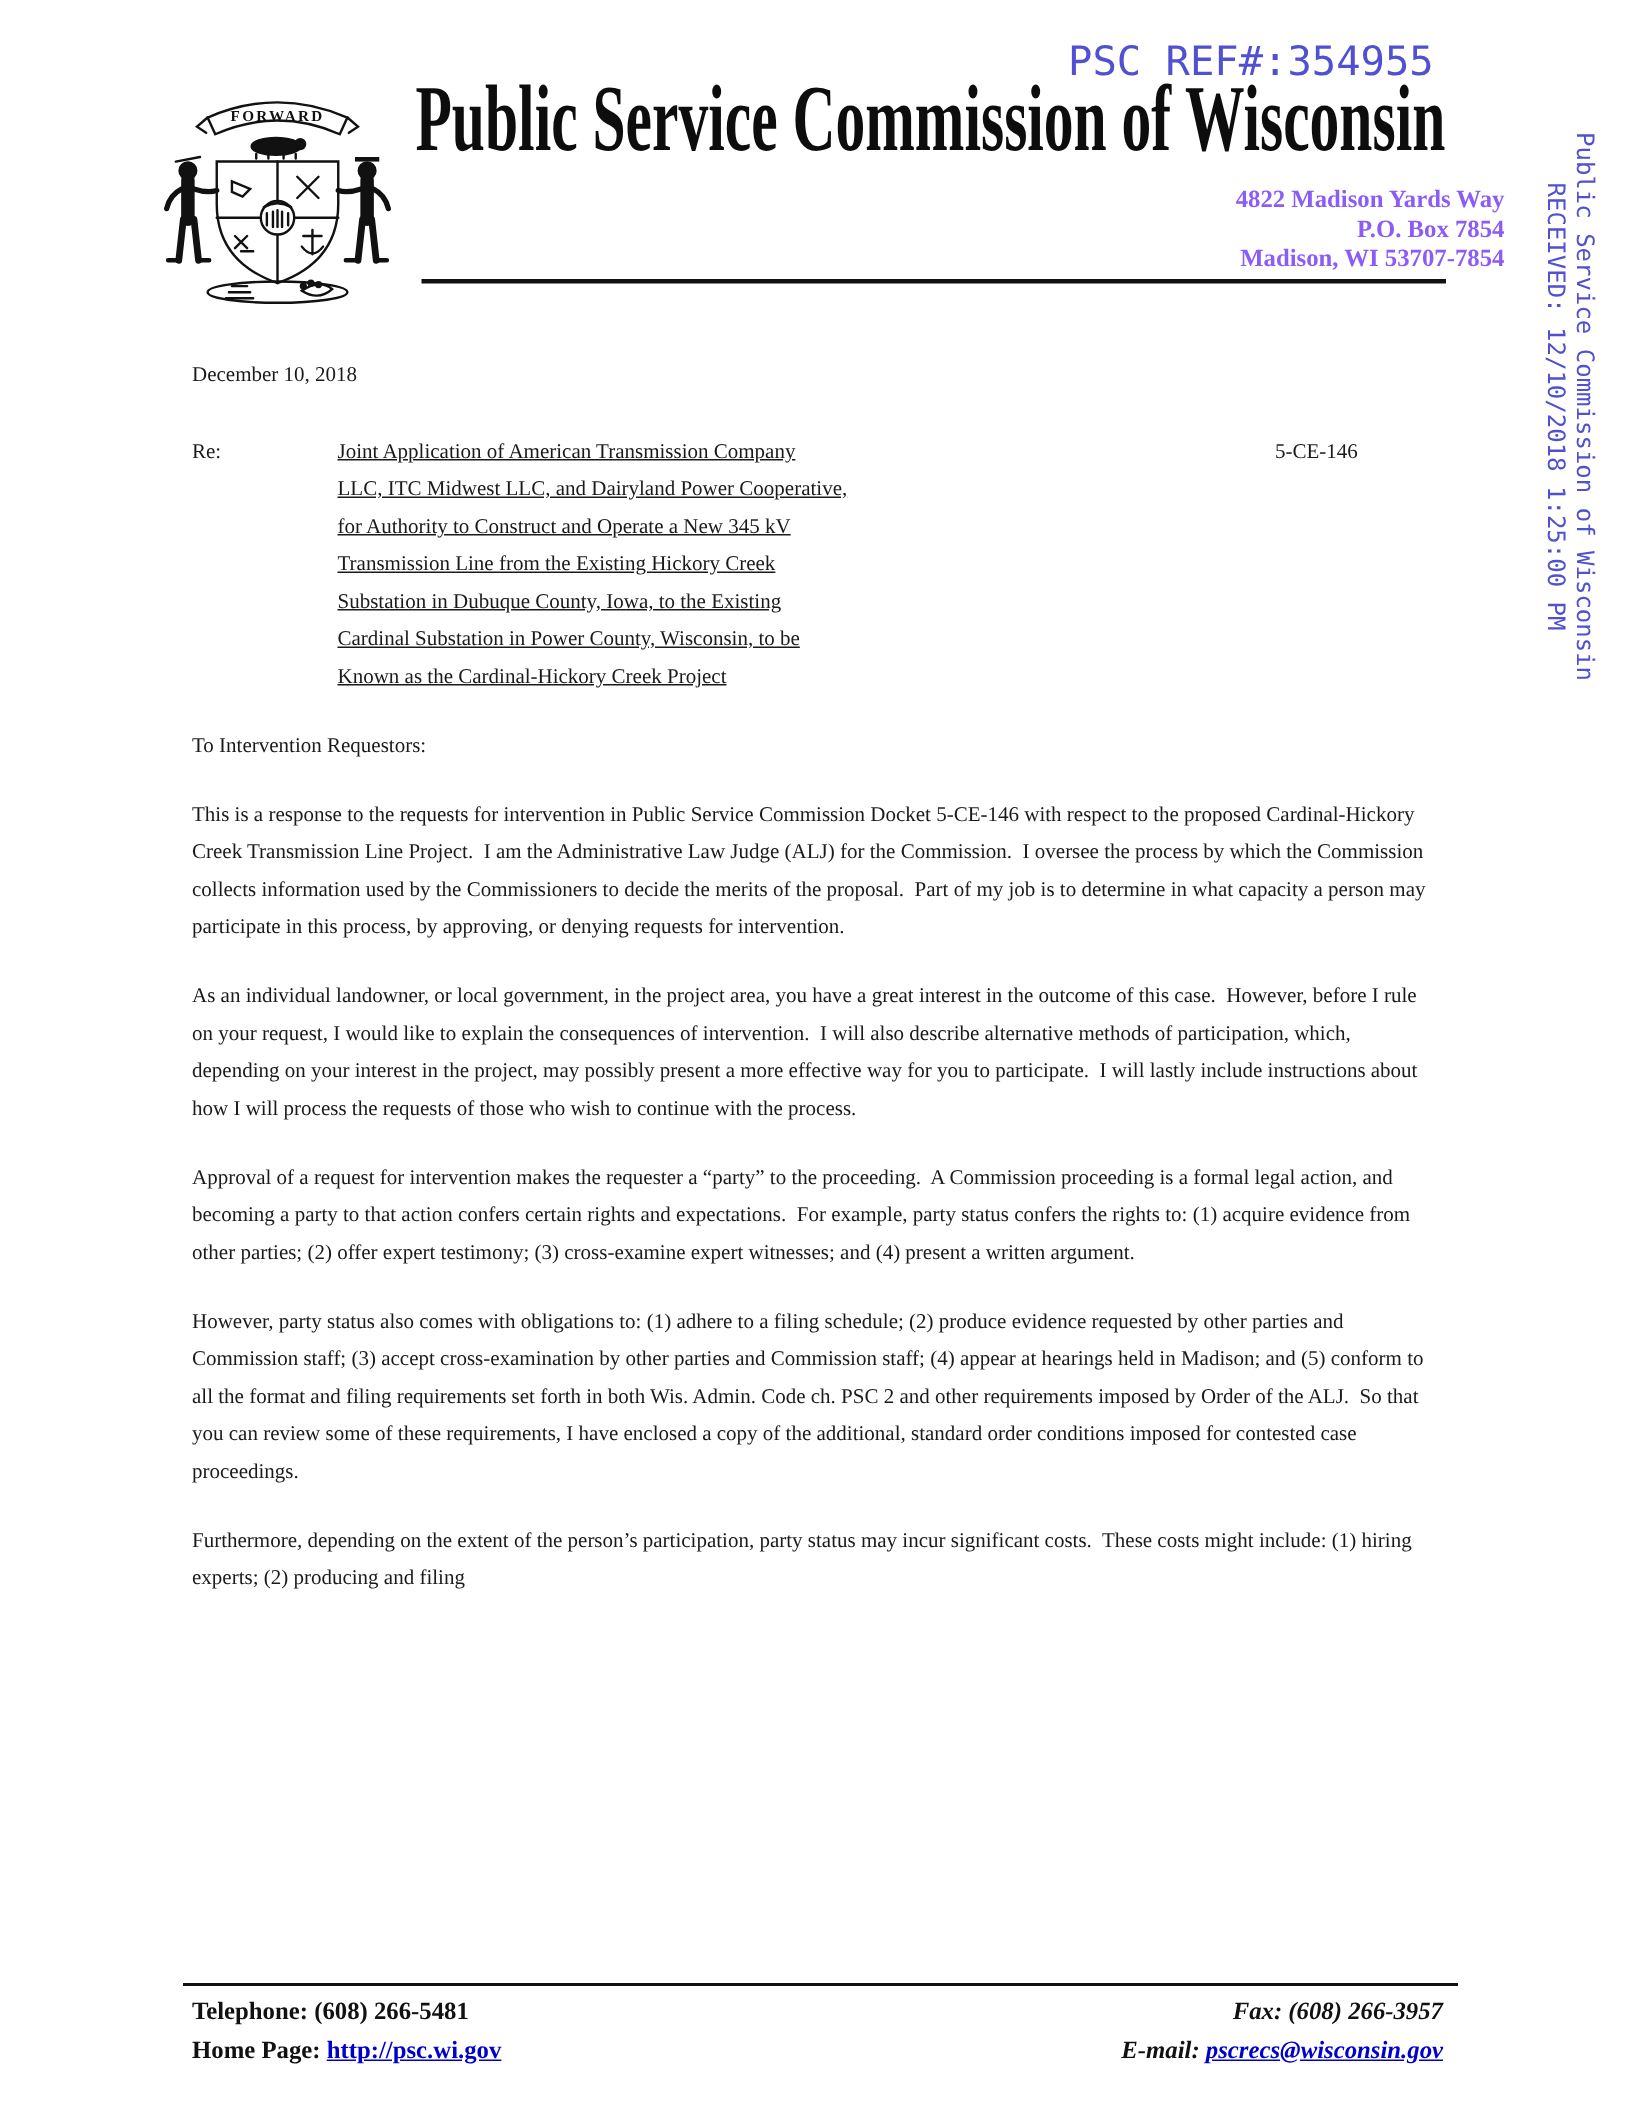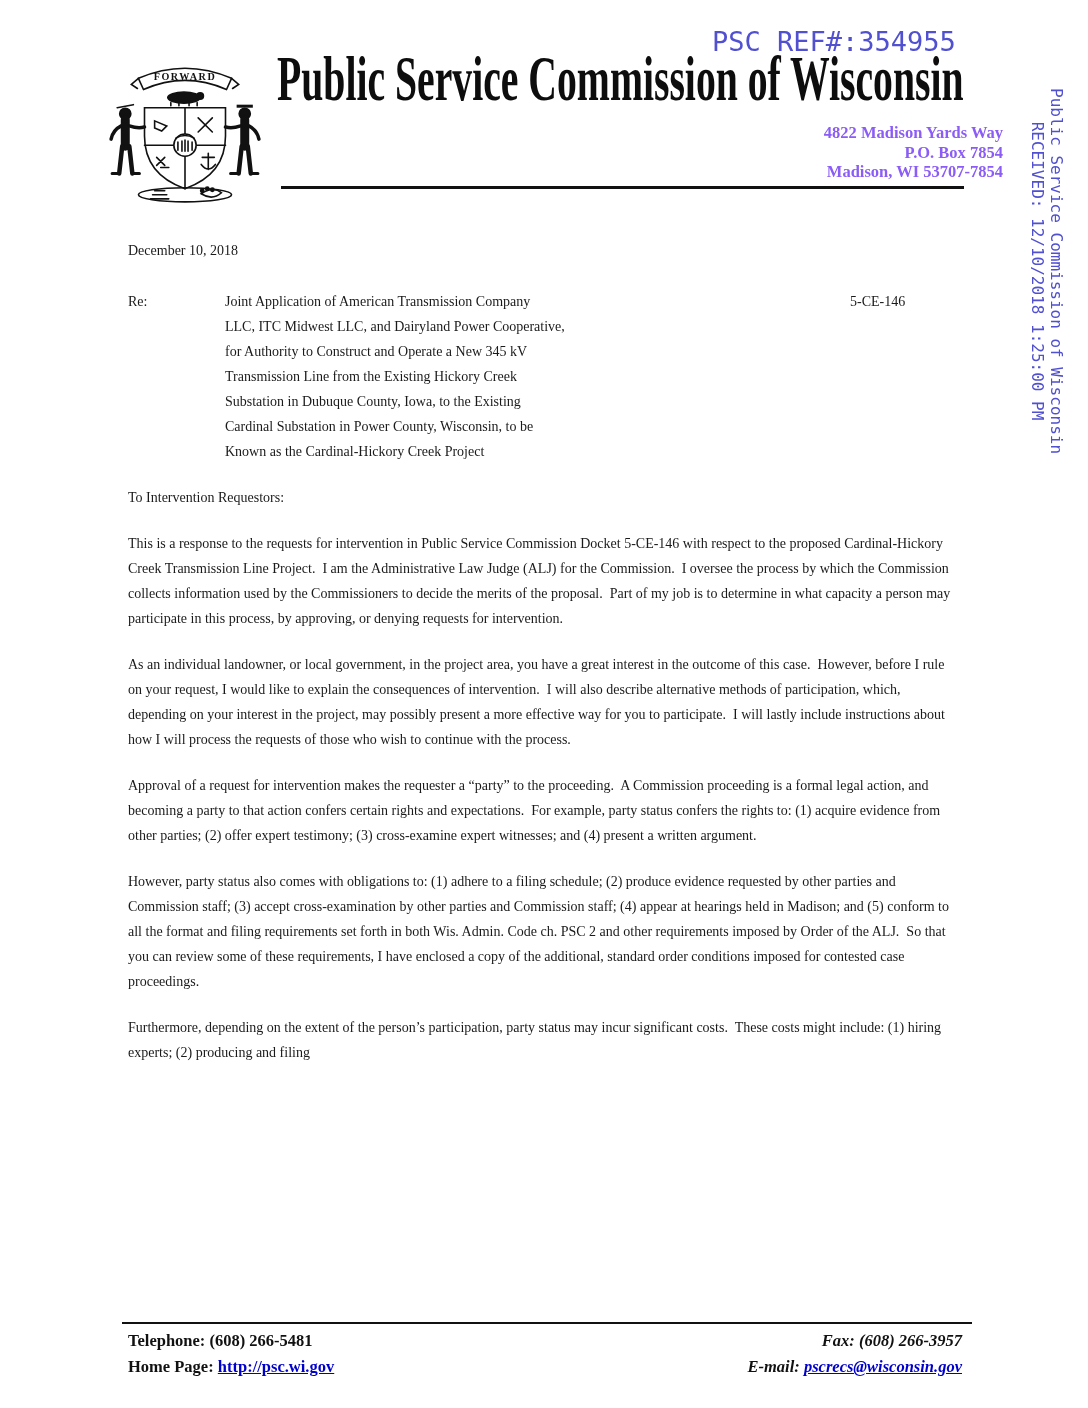--- a/index.html
+++ b/index.html
@@ -34,21 +34,21 @@
   .address {
     position:absolute; right:125px; top:123px; text-align:right;
     font-weight:bold; font-size:16.5px; line-height:19.5px; color:#8b5cf6;
   }
   .header-rule { position:absolute; left:281px; top:186px; width:683px; height:3px; background:#111; }
   
   .content { position:absolute; left:128px; top:238px; width:833px; font-size:14px; line-height:25px; }
   .date-line { margin:0 0 26px 0; }
   .re-block { position:relative; display:flex; margin:0 0 21px 0; }
   .re-label { width:97px; flex:0 0 97px; }
-  .re-lines div { white-space:nowrap; }
+  .re-lines div { white-space:nowrap;text-decoration:underline; }
   .docket { position:absolute; left:722px; top:0; }
   .salutation { margin:0 0 21px 0; }
   p.body-par { margin:0 0 21px 0; white-space:pre-wrap; }
   
   .footer-rule { position:absolute; left:122px; top:1322px; width:850px; height:2px; background:#111; }
   .footer {
     position:absolute; left:128px; top:1328px; width:834px;
     font-weight:bold; font-size:16.5px; line-height:26px; color:#111;
   }
   .footer-left { float:left; }

